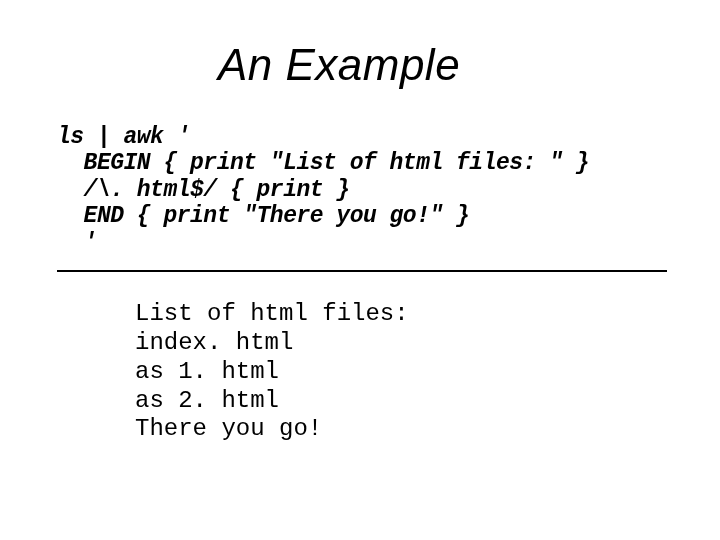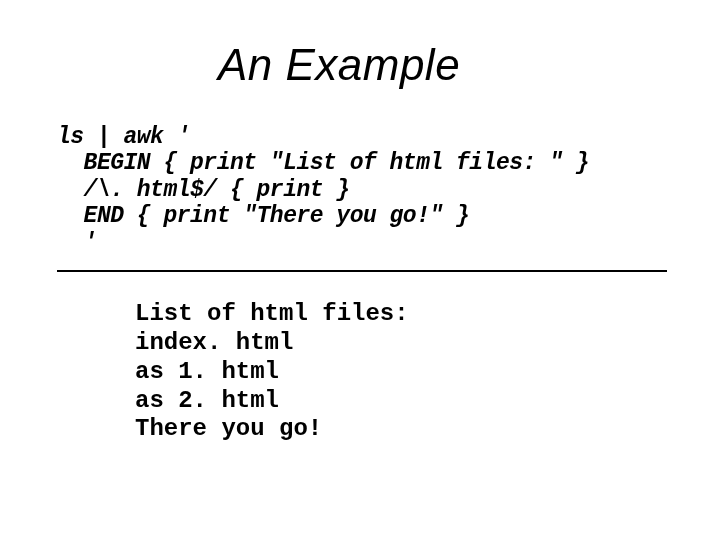--- a/index.html
+++ b/index.html
@@ -39,21 +39,21 @@
   }
   .divider {
     border: none;
     border-top: 2px solid #000;
     margin: 0 0 28px 2px;
     width: 610px;
   }
   .output-block {
     font-family: 'Courier New', Courier, monospace;
     font-style: normal;
-    font-weight: bold;
+    font-weight: normal;
     font-size: 24px;
     line-height: 1.2;
     white-space: pre;
     margin: 0 0 4px 80px;
   }
 </style>
 </head>
 <body>
 
 <div class="slide">

